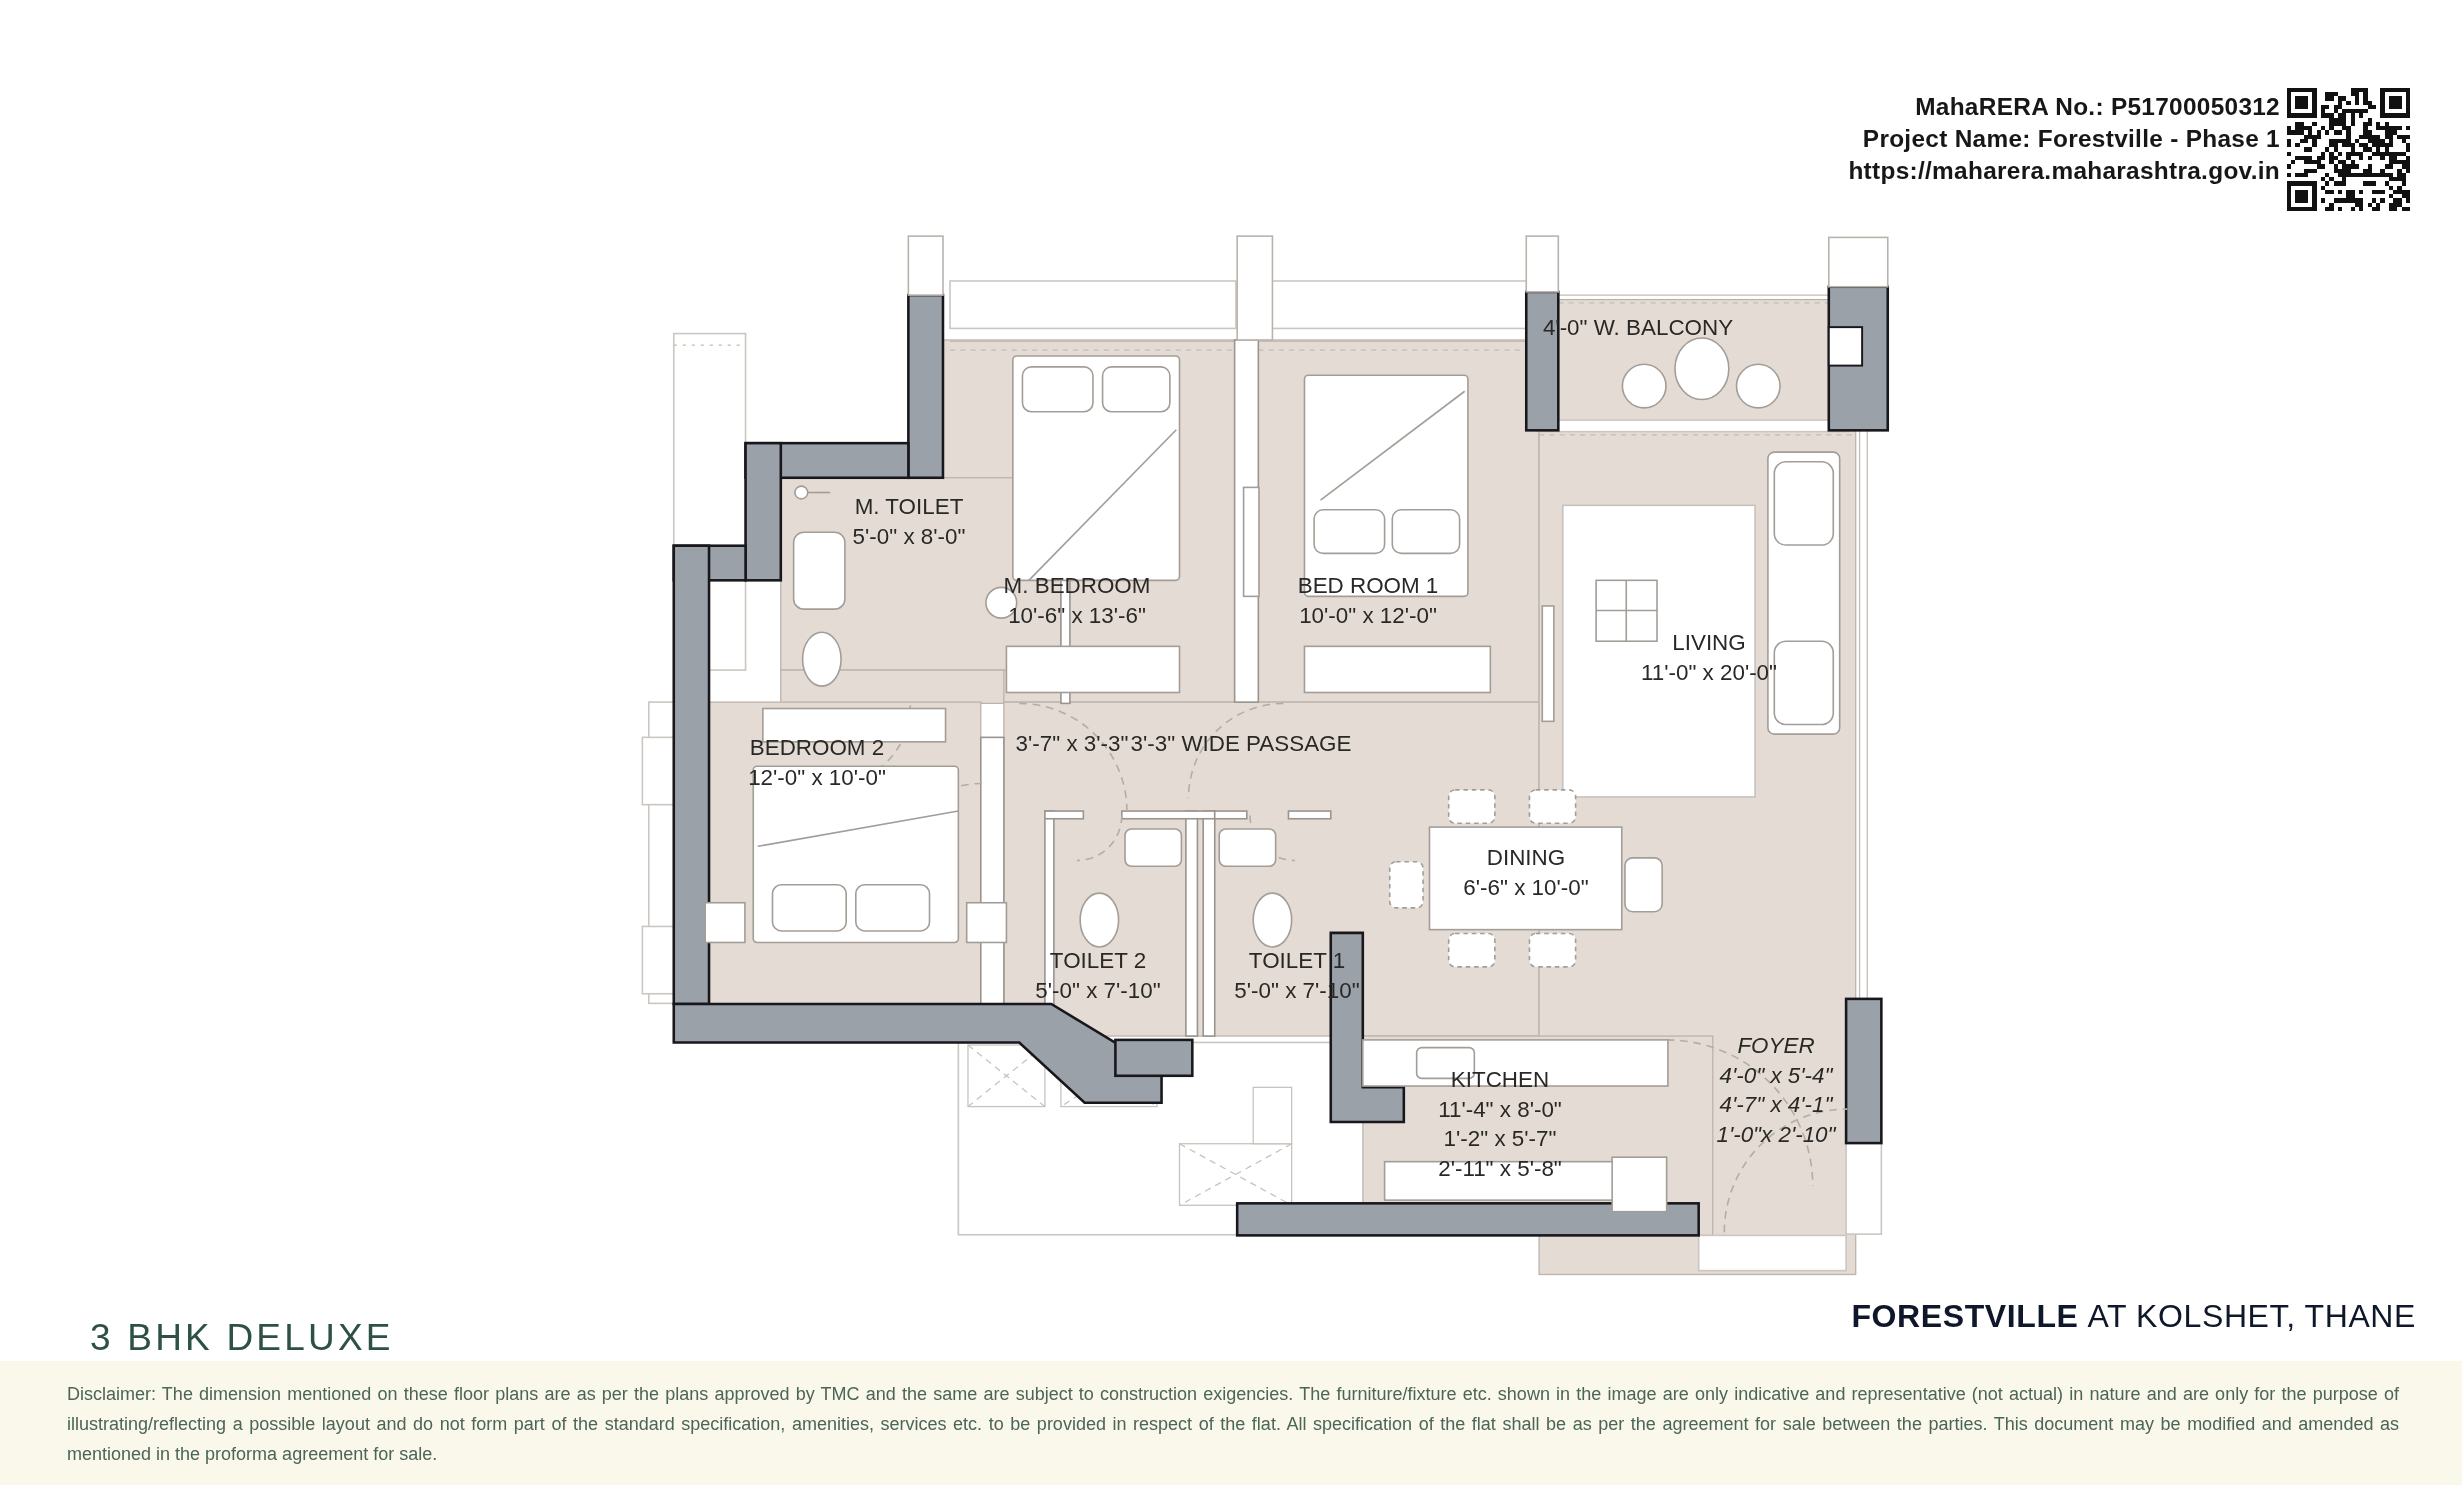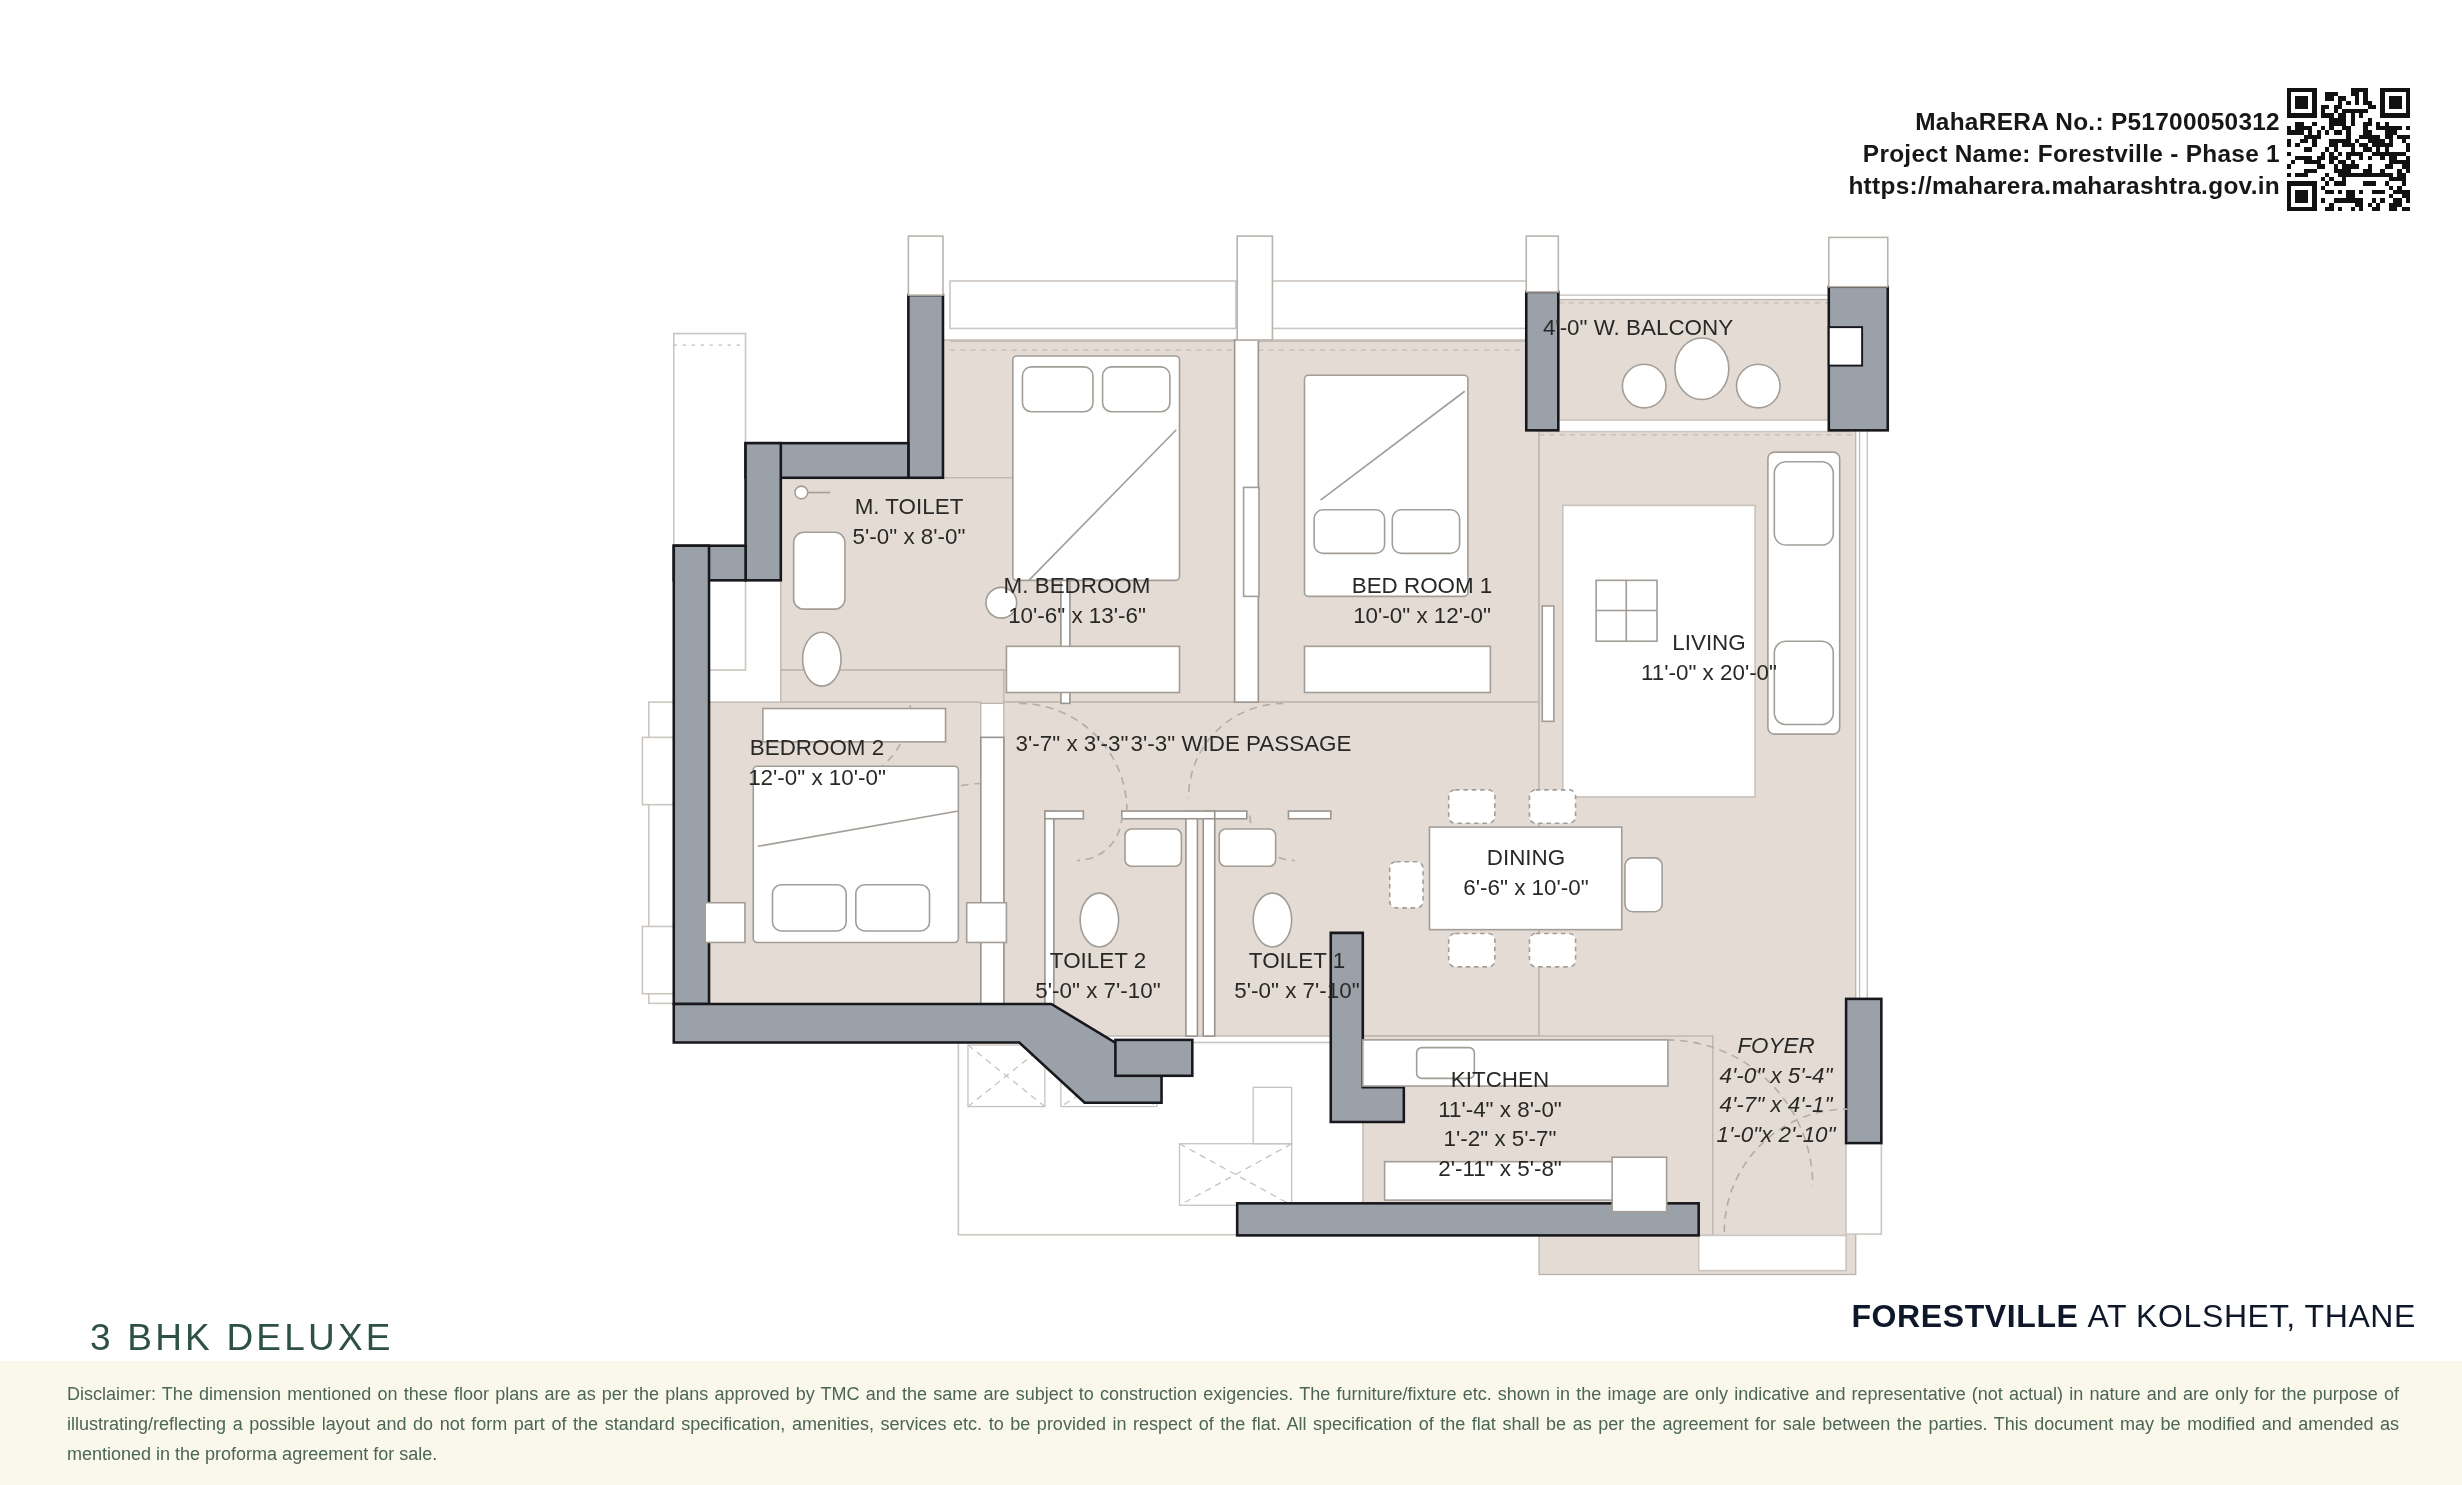--- a/index.html
+++ b/index.html
@@ -6,21 +6,20 @@
   body{
     width:2462px;height:1485px;position:relative;overflow:hidden;
     background:#ffffff;font-family:"Liberation Sans",sans-serif;
   }
   .abs{position:absolute;}
   
   .rera-block{
     right:182px;top:91px;text-align:right;
     font-size:24.4px;line-height:32px;font-weight:700;color:#171717;
     letter-spacing:0.3px;
-    margin-top:15px;
   }
   .qr{left:2287px;top:88px;width:123px;height:123px;}
   
   .plan{left:609px;top:231px;width:1282px;height:1064px;}
   .plan svg{position:absolute;left:0;top:0;}
   .room-label{
     position:absolute;transform:translate(-50%,-50%);
     text-align:center;color:#292826;font-size:22.4px;line-height:29.5px;
     white-space:nowrap;
   }
@@ -559,21 +558,21 @@
     <div class="nm">4'-0" W. BALCONY</div>
   </div>
   <div class="room-label" style="left:300px;top:290px;">
     <div class="nm">M. TOILET</div>
     <div>5'-0" x 8'-0"</div>
   </div>
   <div class="room-label" style="left:468px;top:369px;">
     <div class="nm">M. BEDROOM</div>
     <div>10'-6" x 13'-6"</div>
   </div>
-  <div class="room-label" style="left:813px;top:369px;">
+  <div class="room-label" style="left:759px;top:369px;">
     <div class="nm">BED ROOM 1</div>
     <div>10'-0" x 12'-0"</div>
   </div>
   <div class="room-label" style="left:1100px;top:426px;">
     <div class="nm">LIVING</div>
     <div>11'-0" x 20'-0"</div>
   </div>
   <div class="room-label" style="left:208px;top:531px;">
     <div class="nm">BEDROOM 2</div>
     <div>12'-0" x 10'-0"</div>

